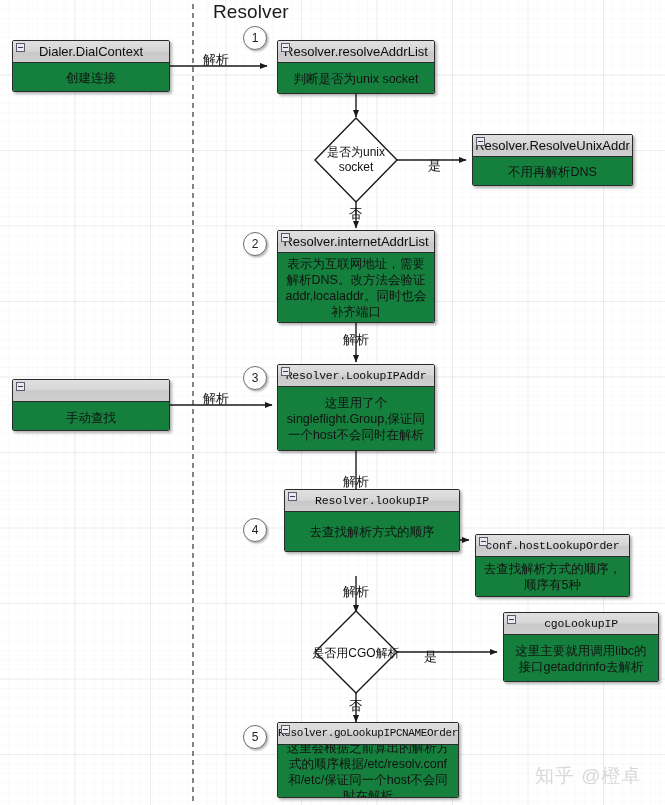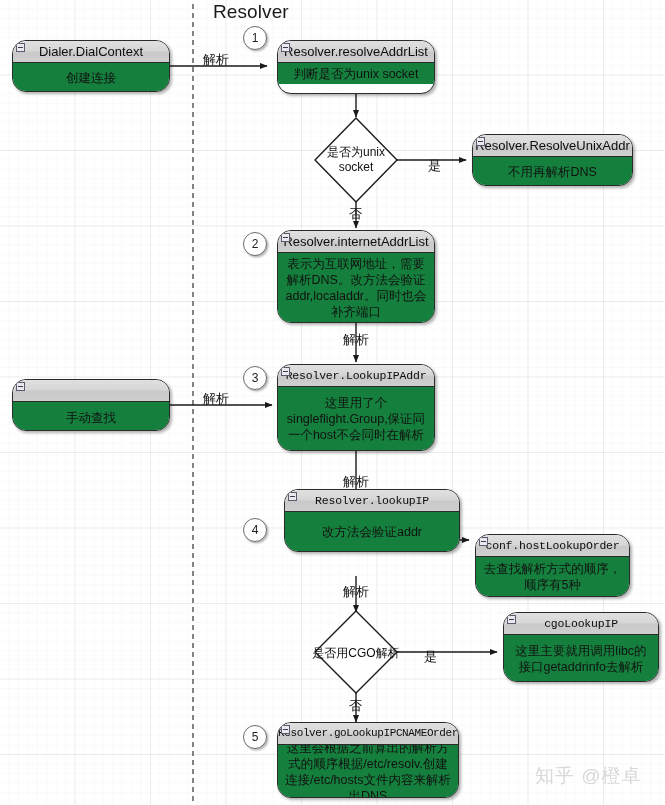--- a/index.html
+++ b/index.html
@@ -33,21 +33,21 @@
     font-size:19px;
     color:#1a1a1a;
     letter-spacing:.1px;
     white-space:nowrap;
   }
 
   
   .node{
     position:absolute;
     border:1.4px solid #2b2b2b;
-    border-radius:14px;
+    border-radius:2px;
     background:#ffffff;
     box-shadow:2px 2px 3px rgba(0,0,0,0.30);
     overflow:hidden;
     box-sizing:border-box;
   }
   .node .hdr{
     position:relative;
     height:21px;
     line-height:21px;
     border-bottom:1.2px solid #2b2b2b;
@@ -181,21 +181,21 @@
     </div>
     <div class="body" style="height:29px;">创建连接</div>
   </div>
 
   <div class="step" style="left:243px;top:26px;">1</div>
   <div class="node" style="left:277px;top:40px;width:158px;height:54px;">
     <div class="hdr sans">
       <span class="collapse"></span>
       <span>Resolver.resolveAddrList</span>
     </div>
-    <div class="body" style="height:21px;">判断是否为unix socket</div>
+    <div class="body" style="height:31px;">判断是否为unix socket</div>
   </div>
 
   <div class="node" style="left:472px;top:134px;width:161px;height:52px;">
     <div class="hdr sans">
       <span class="collapse"></span>
       <span>Resolver.ResolveUnixAddr</span>
     </div>
     <div class="body" style="height:29px;">不用再解析DNS</div>
   </div>
 
@@ -224,21 +224,21 @@
     </div>
     <div class="body" style="height:64px;">这里用了个singleflight.Group,保证同一个host不会同时在解析</div>
   </div>
 
   <div class="step" style="left:243px;top:518px;">4</div>
   <div class="node" style="left:284px;top:489px;width:176px;height:63px;">
     <div class="hdr mono">
       <span class="collapse"></span>
       <span>Resolver.lookupIP</span>
     </div>
-    <div class="body" style="height:40px;">改方法会验证addr</div>
+    <div class="body" style="height:40px;">去查找解析方式的顺序</div>
   </div>
 
   <div class="node" style="left:475px;top:534px;width:155px;height:63px;">
     <div class="hdr mono">
       <span class="collapse"></span>
       <span>conf.hostLookupOrder</span>
     </div>
     <div class="body" style="height:40px;">去查找解析方式的顺序，顺序有5种</div>
   </div>
 
@@ -249,21 +249,21 @@
     </div>
     <div class="body" style="height:47px;">这里主要就用调用libc的接口getaddrinfo去解析</div>
   </div>
 
   <div class="step" style="left:243px;top:725px;">5</div>
   <div class="node" style="left:277px;top:722px;width:182px;height:76px;">
     <div class="hdr mono" style="font-size:11px;letter-spacing:-0.4px;">
       <span class="collapse"></span>
       <span>Resolver.goLookupIPCNAMEOrder</span>
     </div>
-    <div class="body" style="height:53px;">这里会根据之前算出的解析方式的顺序根据/etc/resolv.创建连接/etc/hosts文件内容来解析出DNS</div>
+    <div class="body" style="height:53px;">这里会根据之前算出的解析方式的顺序根据/etc/resolv.conf和/etc/保证同一个host不会同时在解析</div>
   </div>
 
   <div class="elabel" style="left:203px;top:51px;">解析</div>
   <div class="elabel" style="left:428px;top:157px;">是</div>
   <div class="elabel" style="left:349px;top:205px;">否</div>
   <div class="elabel" style="left:343px;top:331px;">解析</div>
   <div class="elabel" style="left:203px;top:390px;">解析</div>
   <div class="elabel" style="left:343px;top:473px;">解析</div>
   <div class="elabel" style="left:343px;top:583px;">解析</div>
   <div class="elabel" style="left:424px;top:648px;">是</div>

